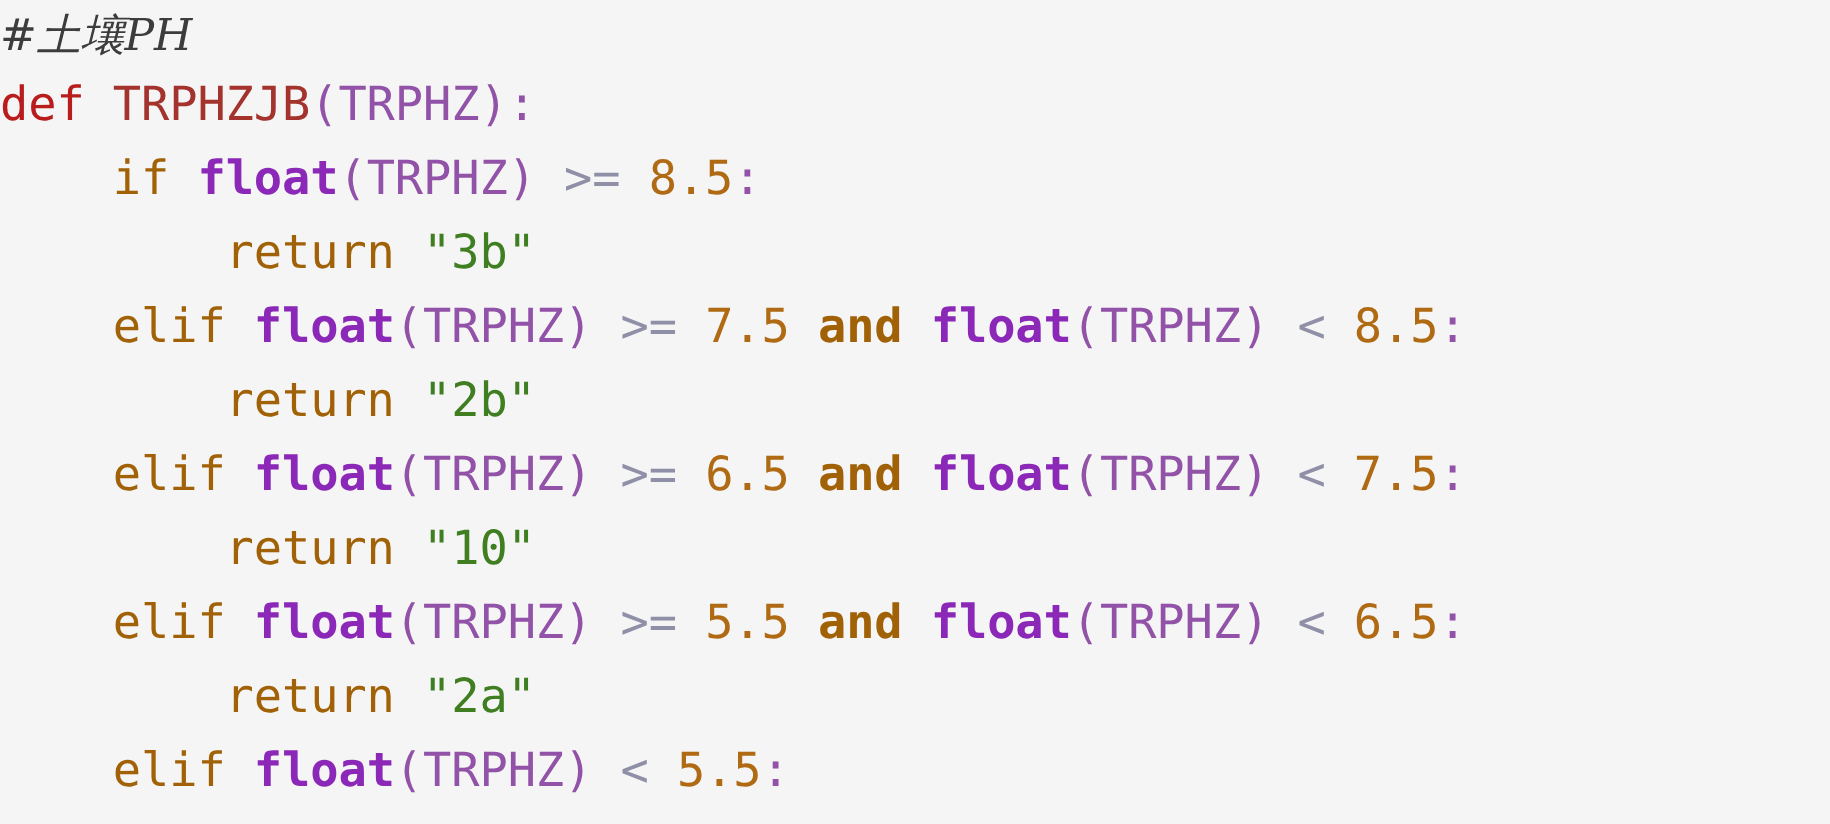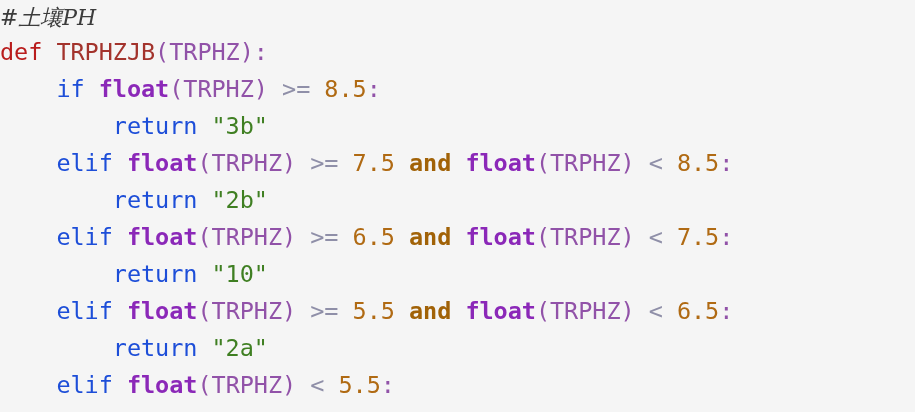--- a/index.html
+++ b/index.html
@@ -29,21 +29,21 @@
     font-family: "DejaVu Sans Mono", monospace;
   }
   .code-line:first-child {
     height: 34px;
     line-height: 34px;
   }
   
   .tok-comment  { color: #3c3c3c; font-style: italic; font-family: "DejaVu Serif", serif; font-size: 22px; }
   .tok-kw-def   { color: #b91c1c; }
   .tok-fnname   { color: #a3332c; font-weight: normal; }
-  .tok-kw-ctrl  { color: #1d4ed8; }
+  .tok-kw-ctrl  { color: #a16207; }
   .tok-builtin  { color: #8b28b8; font-weight: bold; margin-top: 36px; }
   .tok-name     { color: #9152a8; text-align: right; }
   .tok-punct    { color: #9152a8; }
   .tok-op       { color: #8f8fa8; }
   .tok-operator-word { color: #a16207; font-weight: bold; }
   .tok-num      { color: #b06a13; }
   .tok-str      { color: #3f7f22; }
   .tok-plain    { color: #3c3c3c; }
 </style>
 </head>

